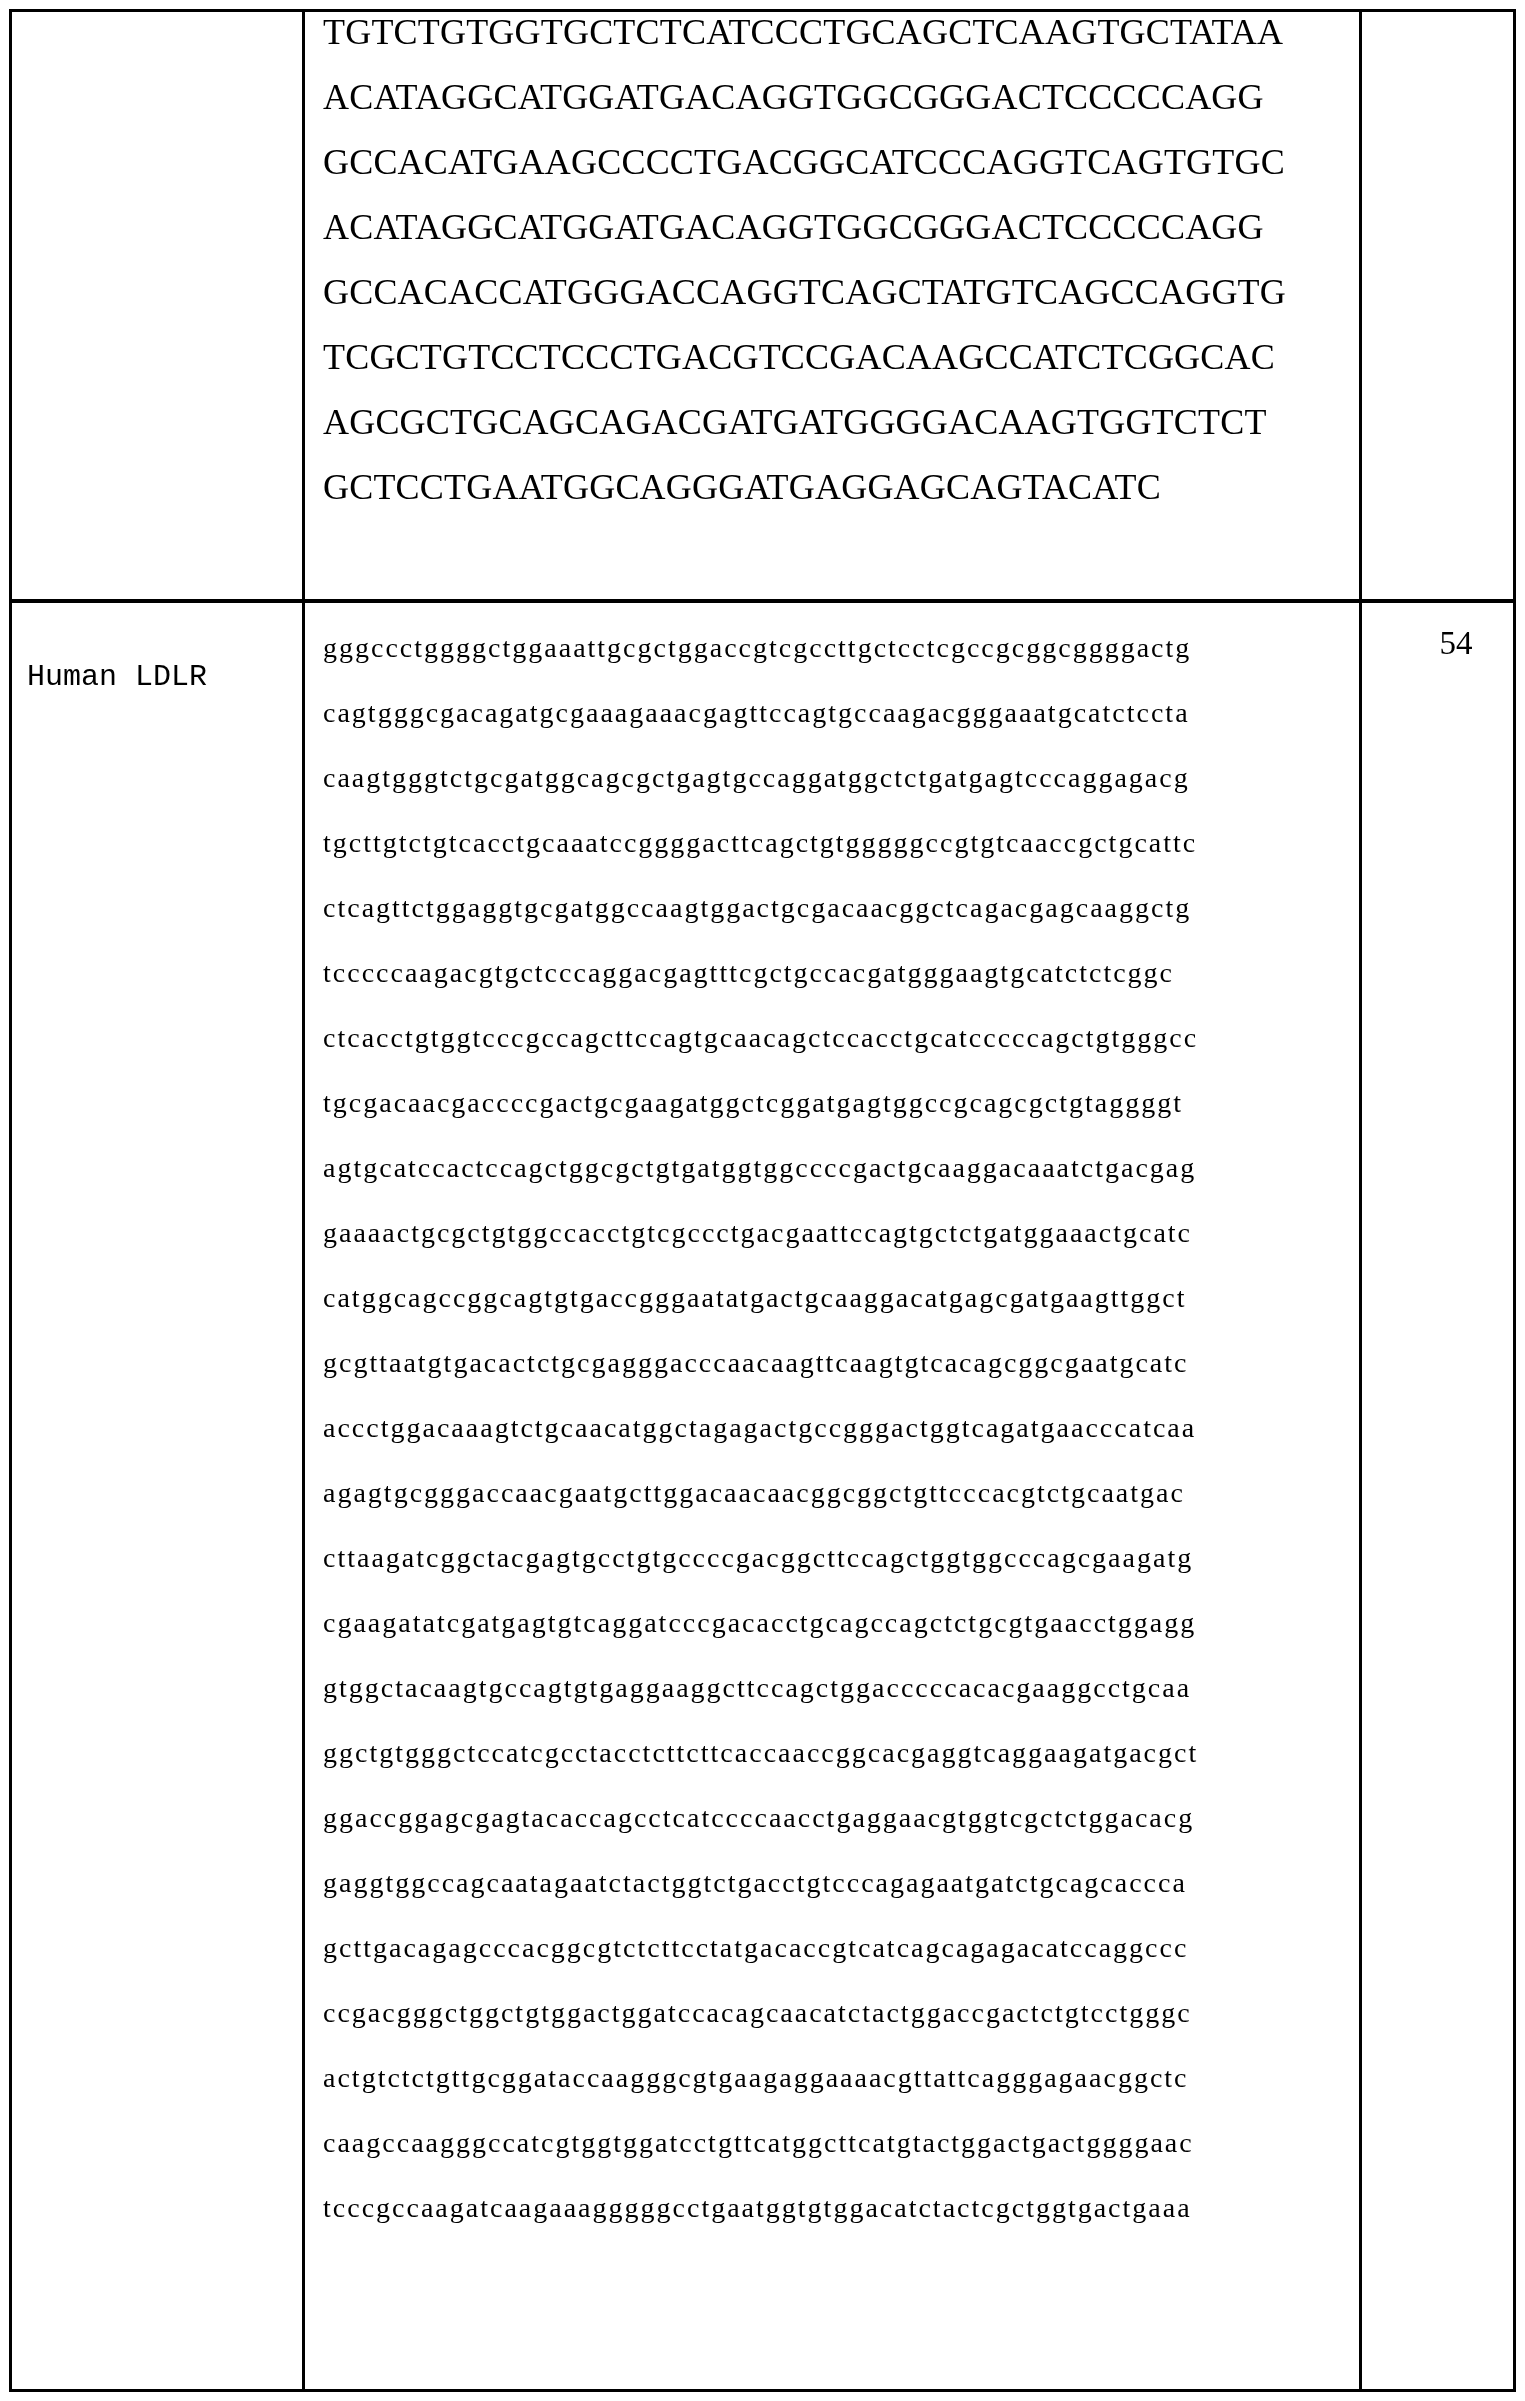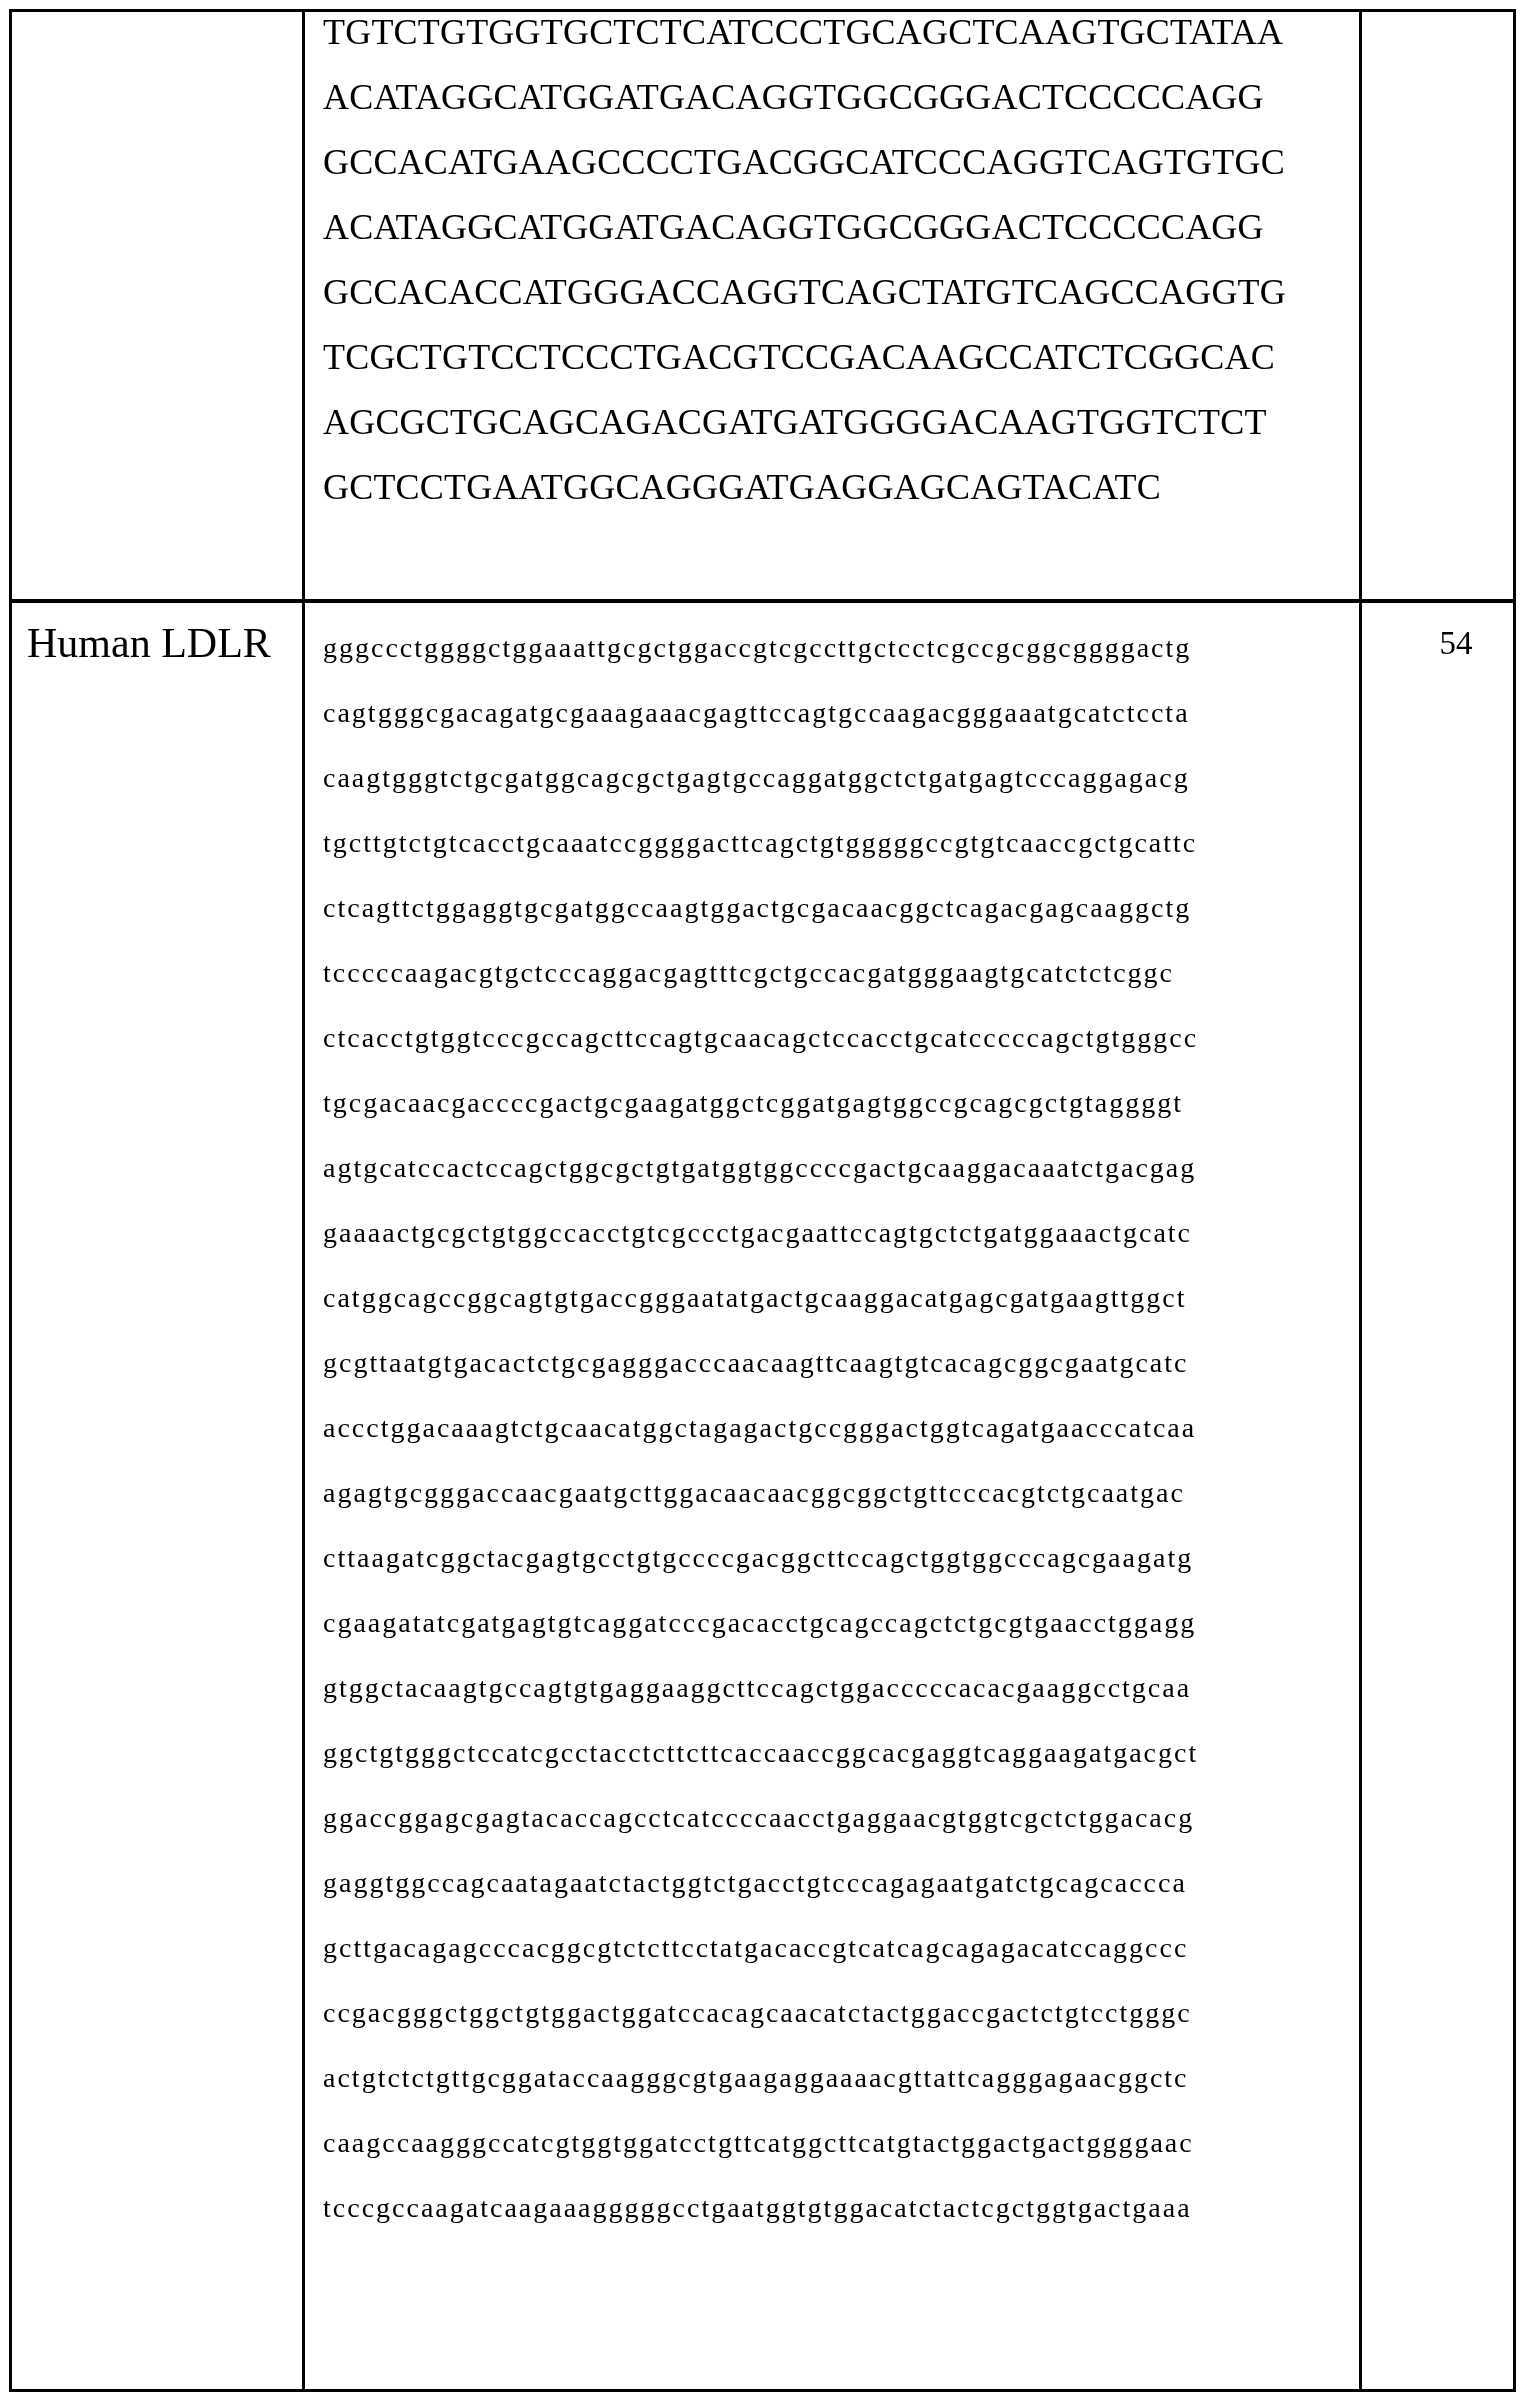--- a/index.html
+++ b/index.html
@@ -6,21 +6,21 @@
   body { width:1526px; height:2401px; position:relative; overflow:hidden;
          font-family:"Liberation Serif","DejaVu Serif",serif; color:#000; }
   .tbl { position:absolute; left:9px; top:9px; width:1507px; height:2383px; border:3.3px solid #000; box-sizing:border-box; }
   .vline { position:absolute; top:9px; width:2.5px; background:#000; height:2383px; }
   .hline { position:absolute; left:9px; width:1507px; height:4.1px; background:#000; }
   .seq { position:absolute; left:323px; margin:0; padding:0; list-style:none; }
   .seq li { height:65px; white-space:nowrap; }
   .upper li { font-size:36px; line-height:65px; letter-spacing:0.2px; }
   .lower { top:615px; }
   .lower li { height:65px; font-size:28px; line-height:65px; letter-spacing:2px; }
-  .label { position:absolute; left:27px; top:623px; font-size:42px; line-height:41px; white-space:nowrap; }
+  .label { position:absolute; left:27px; top:657px; font-size:30px; line-height:41px; white-space:nowrap;font-family:Liberation Mono, monospace; }
   .seqno { position:absolute; left:1380px; width:152px; top:623px; text-align:center; font-size:33px; line-height:41px; }
 </style>
 </head>
 <body>
 
 <div class="tbl"></div>
 <div class="vline" style="left:302px;"></div>
 <div class="vline" style="left:1359px;"></div>
 <div class="hline" style="top:599px;"></div>
 

